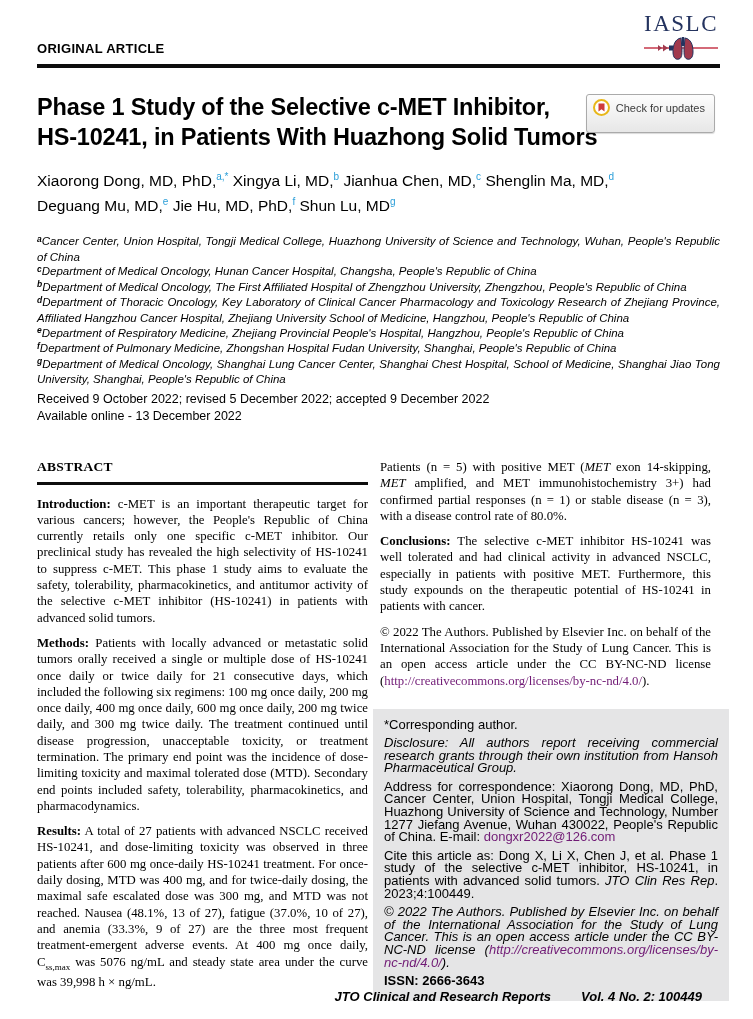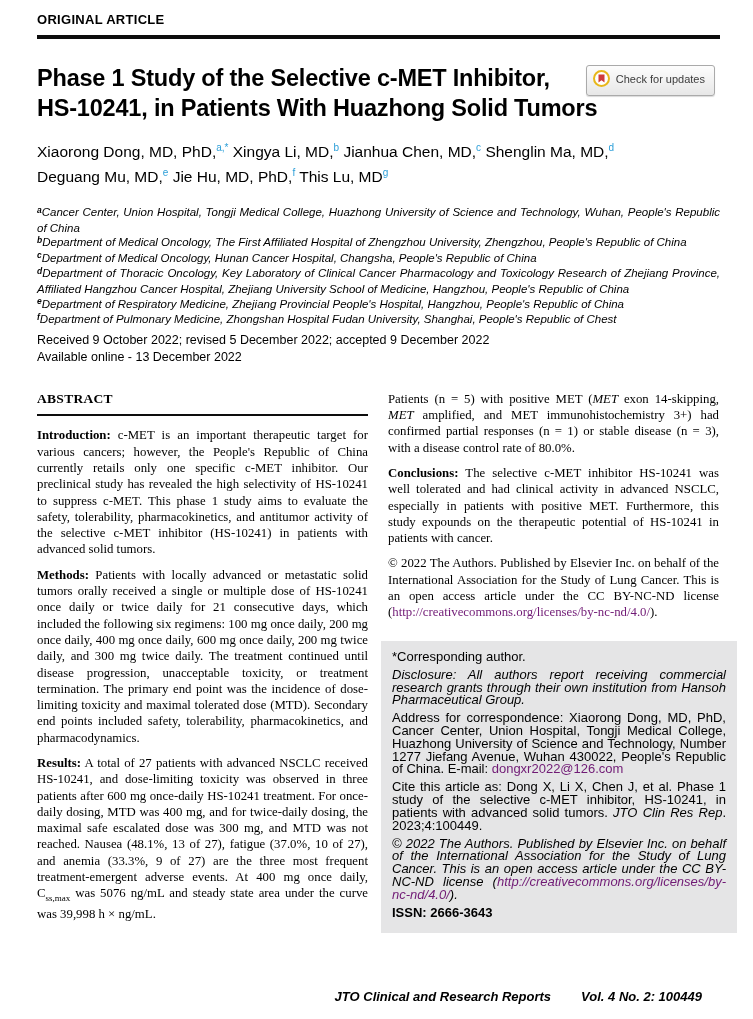--- a/index.html
+++ b/index.html
@@ -24,38 +24,38 @@
   .top-rule { height:4px; background:#0d0d0d; margin-top:2px; }
 
   
   .title-block { position:relative; margin-top:24px; }
   .article-title { font-size:23.5px; font-weight:bold; line-height:30px; letter-spacing:-.2px; width:575px; }
   .updates-badge {
     position:absolute; right:5px; top:2px;
     display:flex; align-items:center; gap:6px;
     border:1px solid #aaa; border-radius:3px;
     background:linear-gradient(#fdfdfd,#e7e7e7);
-    padding:4px 9px 8px 6px;
+    padding:4px 9px 16px 6px;
     font-size:11px; color:#3c3c3c;
     box-shadow:0 1px 1px rgba(0,0,0,.15);
     cursor:pointer;
   }
 
   
   .authors { margin-top:17px; font-size:15.5px; line-height:23px; }
   .sup-a { font-size:10px; position:relative; top:-6px; color:#2b9ed8; }
   
   .affiliations { margin-top:15px; font-style:italic; font-size:11.5px; line-height:14.6px; }
   .affil { text-align:justify; }
   .sup-f { font-size:8.5px; position:relative; top:-3.5px; font-weight:bold; }
 
   .dates { margin-top:4px; font-size:12.5px; line-height:17px; }
 
   
-  .abstract-area { display:flex; gap:20px; margin-top:25px; }
+  .abstract-area { display:flex; gap:12px; margin-top:34px; }
   .col { width:331px; }
   .abstract-head { font-family:"Liberation Serif", serif; font-weight:bold; font-size:13.5px; letter-spacing:.3px; }
   .abstract-rule { height:2.6px; background:#0d0d0d; margin:7px 0 11px 0; }
   .abs-p {
     font-family:"Liberation Serif", serif;
     font-size:12.8px; line-height:16.3px;
     text-align:justify; margin-bottom:9px;
   }
   .abs-p b { font-weight:bold; }
   .abs-p .it { font-style:italic; }
@@ -81,49 +81,62 @@
   }
 </style>
 </head>
 <body>
 
 <div class="page">
   <div class="content">
 
     <div class="header-row">
       <div class="section-label">ORIGINAL ARTICLE</div>
+      <div class="logo">
+        <div class="logo-text">IASLC</div>
+        <svg class="logo-icon" width="74" height="26" viewBox="0 0 74 26">
+          <line x1="0" y1="12" x2="74" y2="12" stroke="#d46a78" stroke-width="2"></line>
+          <path d="M14 9 L18 12 L14 15 Z" fill="#a13a4e"></path>
+          <path d="M19 8.5 L24 12 L19 15.5 Z" fill="#a13a4e"></path>
+          <rect x="25" y="9.5" width="4" height="5" fill="#24335f"></rect>
+          <path d="M37 2 C31 3 29 9 29 16 C29 22 32 24 35 23 C38 22 38 18 38 13 Z" fill="#a13a4e" stroke="#24335f" stroke-width="1"></path>
+          <path d="M41 2 C47 3 49 9 49 16 C49 22 46 24 43 23 C40 22 40 18 40 13 Z" fill="#a13a4e" stroke="#24335f" stroke-width="1"></path>
+          <rect x="37.7" y="1" width="2.6" height="9" fill="#24335f"></rect>
+        </svg>
+      </div>
     </div>
     <div class="top-rule"></div>
 
     <div class="title-block">
       <div class="article-title">
         <div>Phase 1 Study of the Selective c-MET Inhibitor,</div>
         <div>HS-10241, in Patients With Huazhong Solid Tumors</div>
       </div>
       <div class="updates-badge">
         <svg width="17" height="17" viewBox="0 0 17 17">
           <circle cx="8.5" cy="8.5" r="7.5" fill="#ffffff" stroke="#e8b71a" stroke-width="2"></circle>
           <path d="M5.5 4.5 h6 v8 l-3 -2.2 l-3 2.2 Z" fill="#cf3b3b"></path>
         </svg>
         <span>Check for updates</span>
       </div>
     </div>
 
     <div class="authors">
       <div><span>Xiaorong Dong, MD, PhD,</span><span class="sup-a">a,*</span><span> Xingya Li, MD,</span><span class="sup-a">b</span><span> Jianhua Chen, MD,</span><span class="sup-a">c</span><span> Shenglin Ma, MD,</span><span class="sup-a">d</span></div>
-      <div><span>Deguang Mu, MD,</span><span class="sup-a">e</span><span> Jie Hu, MD, PhD,</span><span class="sup-a">f</span><span> This Lu, MD</span><span class="sup-a">g</span></div>
+      <div><span>Deguang Mu, MD,</span><span class="sup-a">e</span><span> Jie Hu, MD, PhD,</span><span class="sup-a">f</span><span> Shun Lu, MD</span><span class="sup-a">g</span></div>
     </div>
 
     <div class="affiliations">
       <div class="affil"><span class="sup-f">a</span><span>Cancer Center, Union Hospital, Tongji Medical College, Huazhong University of Science and Technology, Wuhan, People's Republic of China</span></div>
+      <div class="affil"><span class="sup-f">c</span><span>Department of Medical Oncology, Hunan Cancer Hospital, Changsha, People's Republic of China</span></div>
       <div class="affil"><span class="sup-f">b</span><span>Department of Medical Oncology, The First Affiliated Hospital of Zhengzhou University, Zhengzhou, People's Republic of China</span></div>
-      <div class="affil"><span class="sup-f">c</span><span>Department of Medical Oncology, Hunan Cancer Hospital, Changsha, People's Republic of China</span></div>
       <div class="affil"><span class="sup-f">d</span><span>Department of Thoracic Oncology, Key Laboratory of Clinical Cancer Pharmacology and Toxicology Research of Zhejiang Province, Affiliated Hangzhou Cancer Hospital, Zhejiang University School of Medicine, Hangzhou, People's Republic of China</span></div>
       <div class="affil"><span class="sup-f">e</span><span>Department of Respiratory Medicine, Zhejiang Provincial People's Hospital, Hangzhou, People's Republic of China</span></div>
-      <div class="affil"><span class="sup-f">f</span><span>Department of Pulmonary Medicine, Zhongshan Hospital Fudan University, Shanghai, People's Republic of Chest</span></div>
+      <div class="affil"><span class="sup-f">f</span><span>Department of Pulmonary Medicine, Zhongshan Hospital Fudan University, Shanghai, People's Republic of China</span></div>
+      <div class="affil"><span class="sup-f">g</span><span>Department of Medical Oncology, Shanghai Lung Cancer Center, Shanghai Chest Hospital, School of Medicine, Shanghai Jiao Tong University, Shanghai, People's Republic of China</span></div>
     </div>
 
     <div class="dates">
       <div>Received 9 October 2022; revised 5 December 2022; accepted 9 December 2022</div>
       <div>Available online - 13 December 2022</div>
     </div>
 
     <div class="abstract-area">
 
       <div class="col">

